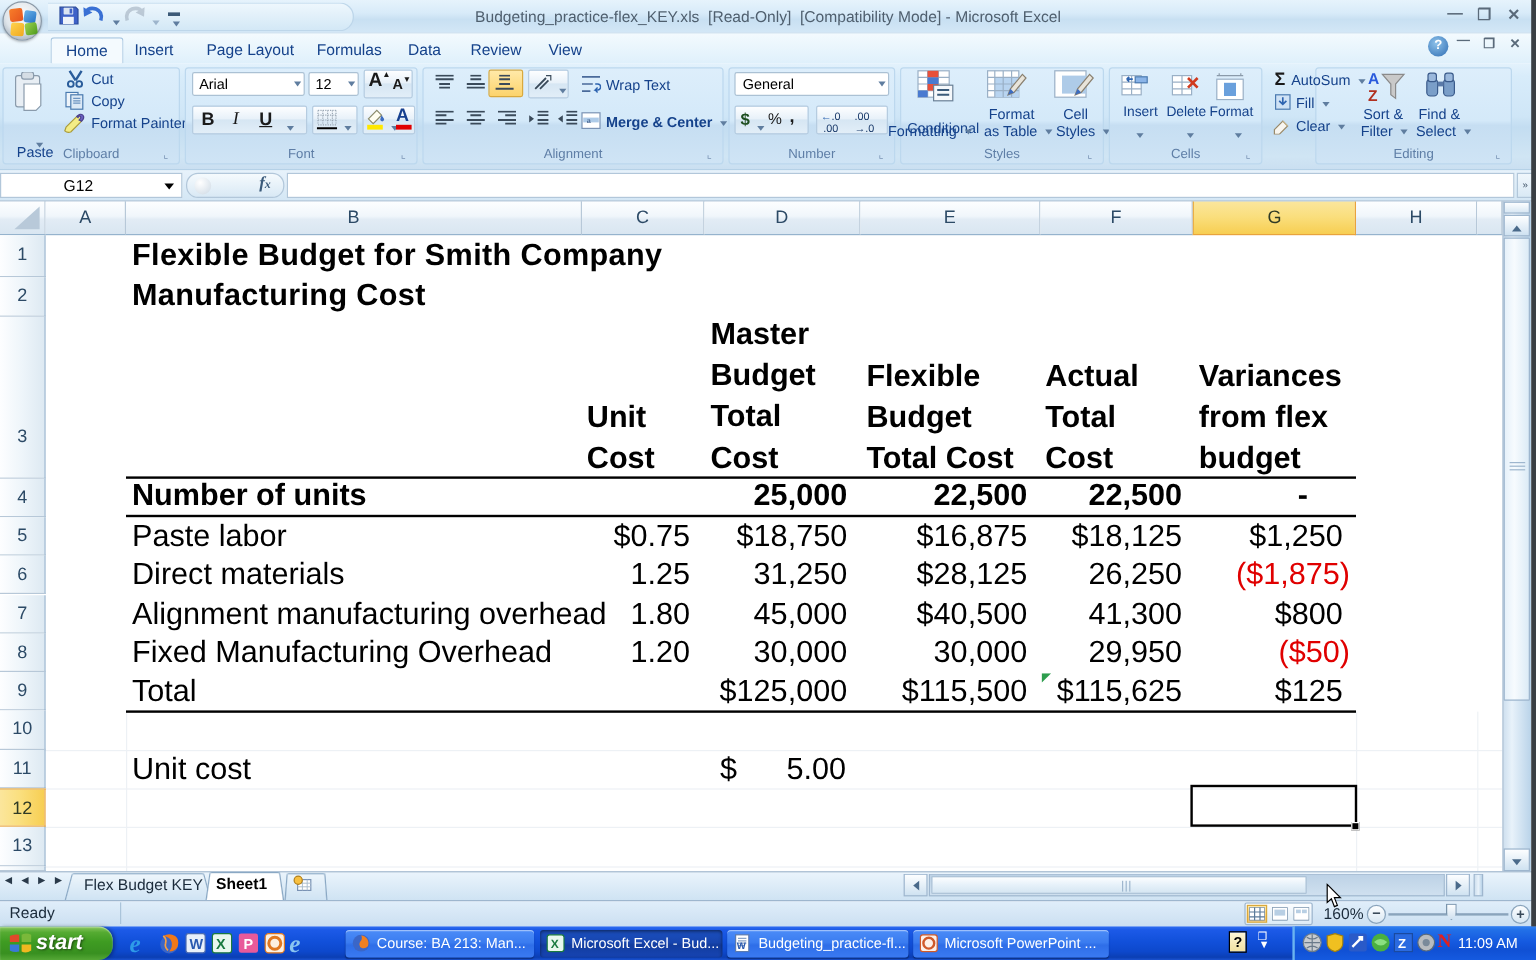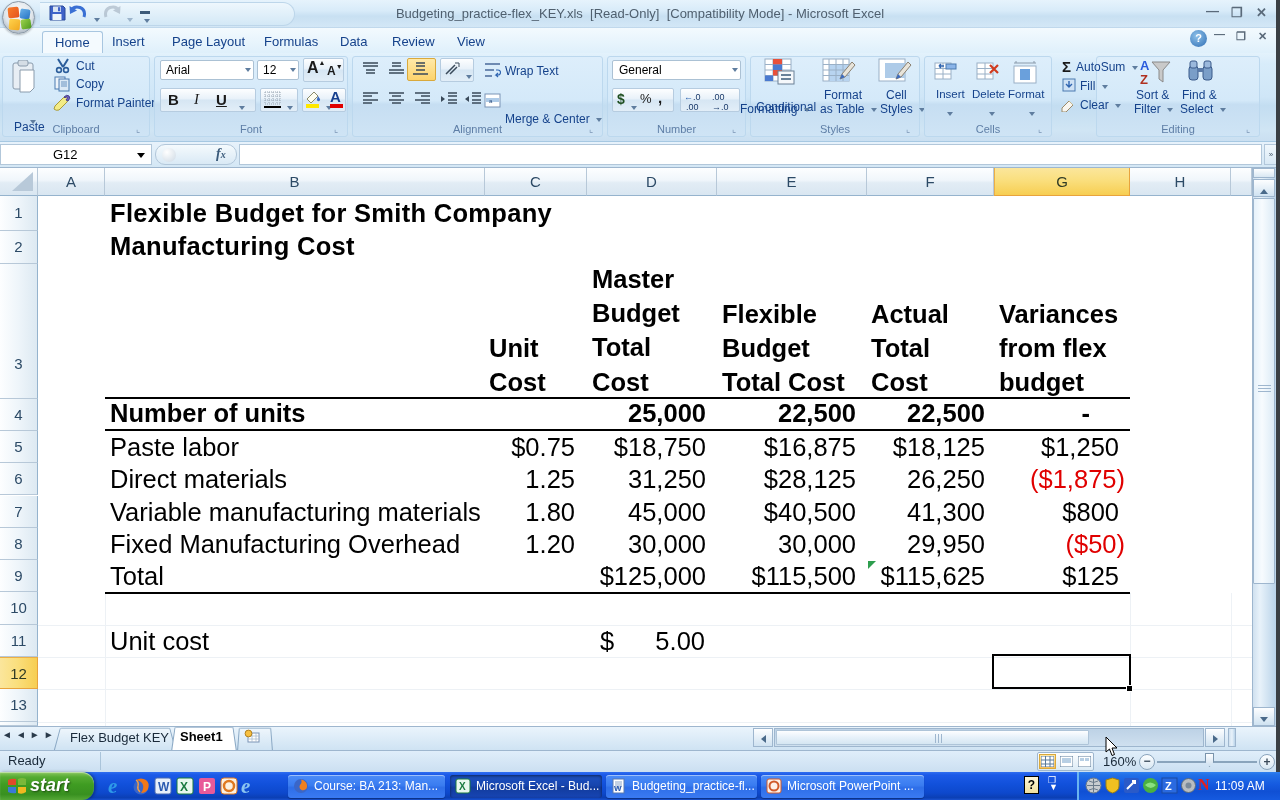--- a/index.html
+++ b/index.html
@@ -233,21 +233,21 @@
 <svg class="abs" style="left:484px;top:62px;" width="17" height="16" viewBox="0 0 17 16">
   <path d="M1 2h15M1 8h9M1 14h7" stroke="#4a6a9a" stroke-width="1.4"></path>
   <path d="M12 8 h2 a2.5 2.5 0 0 1 0 5 h-2 l2 -2 m-2 2 l2 2" stroke="#2e64b0" stroke-width="1.2" fill="none"></path>
 </svg>
 <div class="rlbl" style="left:505px;top:64px;">Wrap Text</div>
 <svg class="abs" style="left:484px;top:93px;" width="17" height="15" viewBox="0 0 17 15">
   <rect x="1" y="1" width="15" height="13" fill="#fff" stroke="#7a93b5"></rect>
   <rect x="2" y="5" width="13" height="4" fill="#aecbe8"></rect>
   <text x="5" y="9.5" font-size="6" fill="#2a4a7a">a</text>
 </svg>
-<div class="rlbl" style="left:505px;top:112px;">Merge &amp; Center <span class="darr"></span></div>
+<div class="rlbl" style="left:505px;top:95px;font-weight:bold;">Merge &amp; Center <span class="darr"></span></div>
 
 <div class="rgroup" style="left:607px;width:139px;">
   <div class="glabel">Number</div>
     <div class="dlg">⌞</div>
 </div>
 <div class="combo" style="left:612px;top:60px;width:129px;height:20px;line-height:19px;padding-left:6px;">General<span class="ca"></span></div>
 <div class="btn2" style="left:612px;top:88px;width:62px;height:24px;"></div>
 <div class="abs" style="left:617px;top:91px;font-size:14px;font-weight:bold;color:#1e4e20;">$</div>
 <div class="abs" style="left:628px;top:98px;"><div class="darr"></div></div>
 <div class="abs" style="left:640px;top:91px;font-size:13px;color:#1a1a1a;">%</div>
@@ -431,21 +431,21 @@
   <div class="cell r" style="left:867px;top:234.9px;width:118px;height:32.3px;line-height:32px;">$18,125</div>
   <div class="cell r" style="left:994px;top:234.9px;width:125px;height:32.3px;line-height:32px;">$1,250</div>
 
   <div class="cell" style="left:110px;top:267.2px;height:32.3px;line-height:32px;">Direct materials</div>
   <div class="cell r" style="left:485px;top:267.2px;width:90px;height:32.3px;line-height:32px;">1.25</div>
   <div class="cell r" style="left:587px;top:267.2px;width:119px;height:32.3px;line-height:32px;">31,250</div>
   <div class="cell r" style="left:717px;top:267.2px;width:139px;height:32.3px;line-height:32px;">$28,125</div>
   <div class="cell r" style="left:867px;top:267.2px;width:118px;height:32.3px;line-height:32px;">26,250</div>
   <div class="cell r red" style="left:994px;top:267.2px;width:131px;height:32.3px;line-height:32px;">($1,875)</div>
 
-  <div class="cell" style="left:110px;top:299.5px;height:32.3px;line-height:32px;">Variable manufacturing materials</div>
+  <div class="cell" style="left:110px;top:299.5px;height:32.3px;line-height:32px;">Alignment manufacturing overhead</div>
   <div class="cell r" style="left:485px;top:299.5px;width:90px;height:32.3px;line-height:32px;">1.80</div>
   <div class="cell r" style="left:587px;top:299.5px;width:119px;height:32.3px;line-height:32px;">45,000</div>
   <div class="cell r" style="left:717px;top:299.5px;width:139px;height:32.3px;line-height:32px;">$40,500</div>
   <div class="cell r" style="left:867px;top:299.5px;width:118px;height:32.3px;line-height:32px;">41,300</div>
   <div class="cell r" style="left:994px;top:299.5px;width:125px;height:32.3px;line-height:32px;">$800</div>
 
   <div class="cell" style="left:110px;top:331.8px;height:32.3px;line-height:32px;">Fixed Manufacturing Overhead</div>
   <div class="cell r" style="left:485px;top:331.8px;width:90px;height:32.3px;line-height:32px;">1.20</div>
   <div class="cell r" style="left:587px;top:331.8px;width:119px;height:32.3px;line-height:32px;">30,000</div>
   <div class="cell r" style="left:717px;top:331.8px;width:139px;height:32.3px;line-height:32px;">30,000</div>

